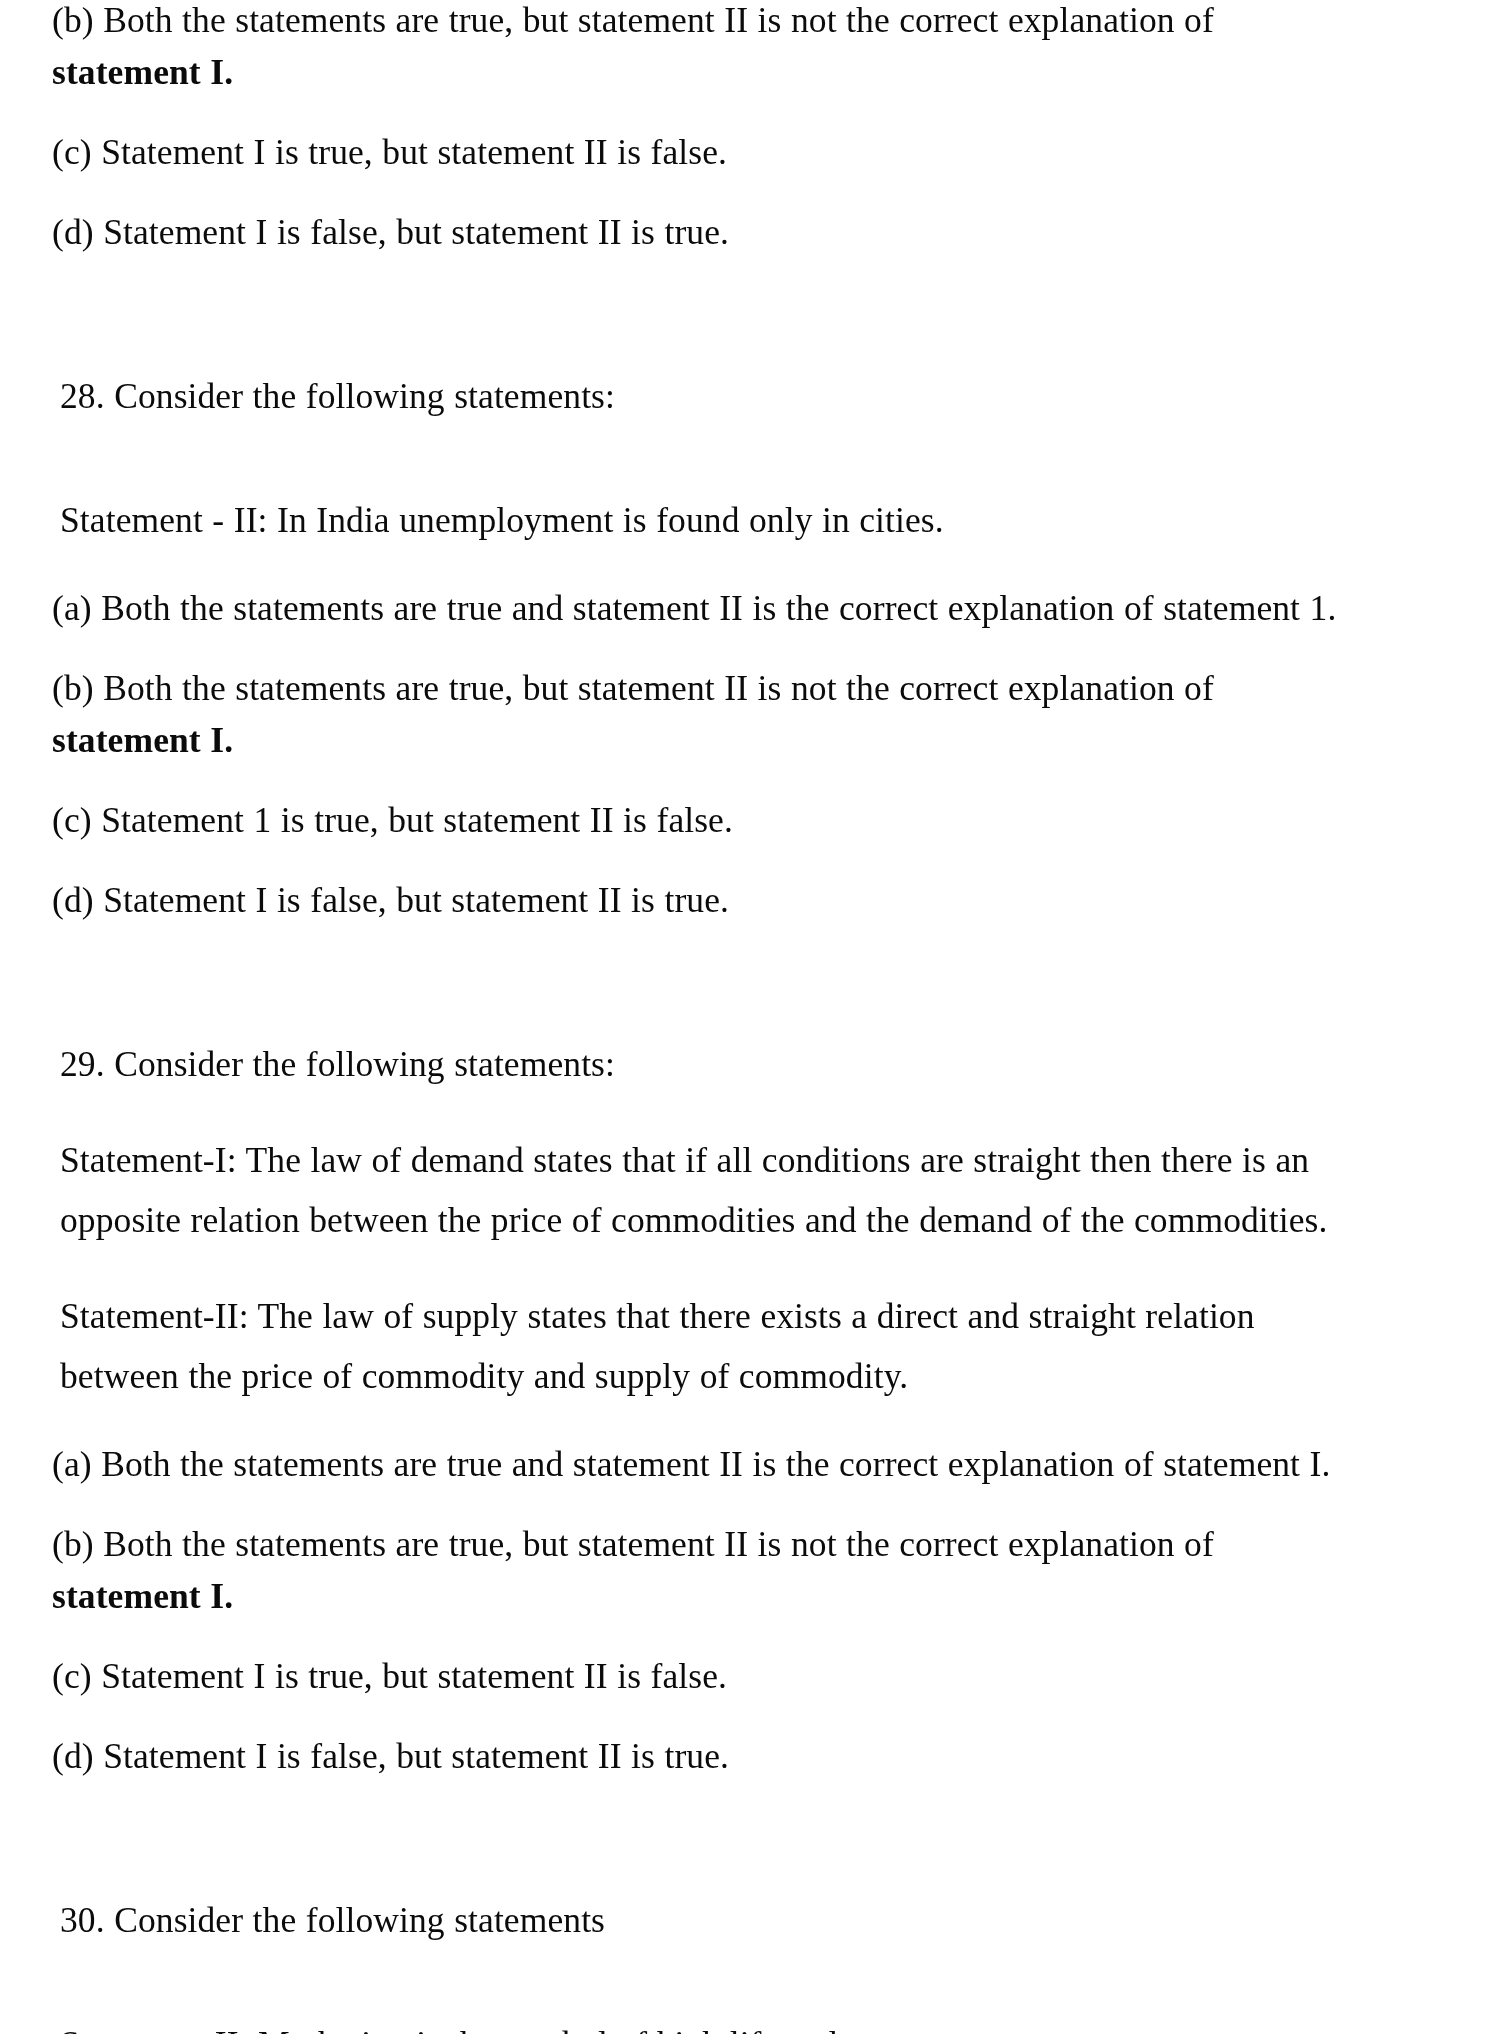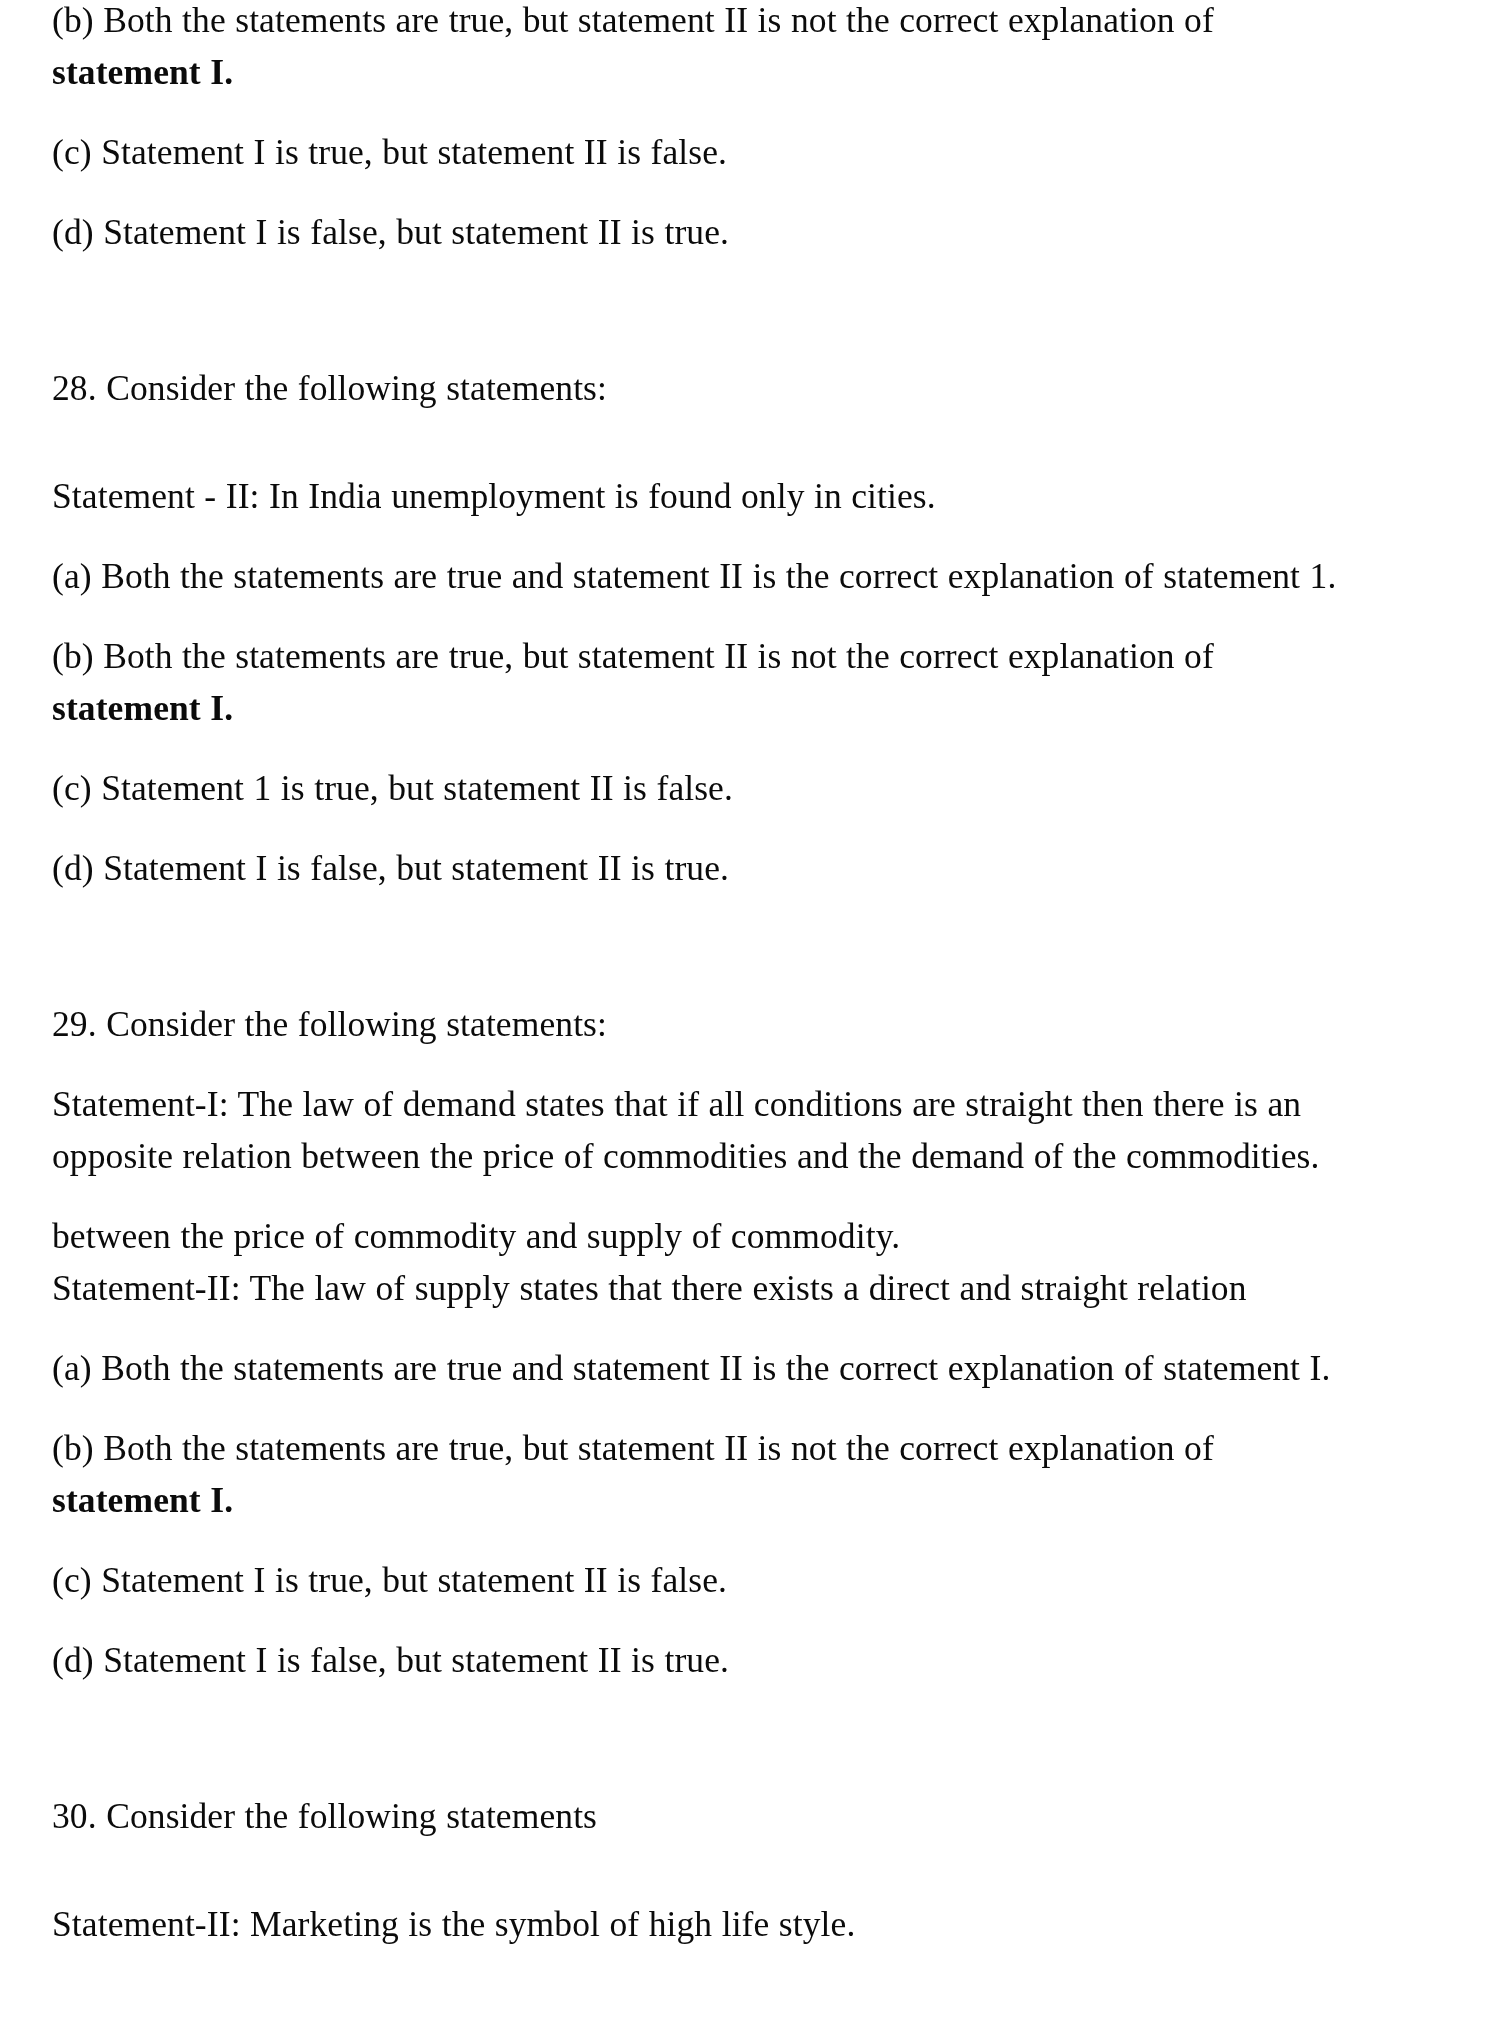--- a/index.html
+++ b/index.html
@@ -21,21 +21,21 @@
     height: 2034px;
     box-sizing: border-box;
     padding: 0 58px 0 52px;
     overflow: hidden;
   }
   
   .para {
     font-size: 35.5px;
     line-height: 52px;
     letter-spacing: 0.1px;
-    margin: 0;
+    margin: 8px;
     text-align: left;
     word-spacing: 0.5px;
   }
   
   .gap-sm { height: 28px; }
   .gap-xl { height: 104px; }
 
   .q-block { margin: 0; padding: 0; }
 
   .opt { margin: 0; }
@@ -107,23 +107,23 @@
     <p class="para">29. Consider the following statements:</p>
 
     <div class="gap-sm"></div>
 
     <p class="para">Statement-I: The law of demand states that if all conditions are straight then there is an</p>
 
     <p class="para">opposite relation between the price of commodities and the demand of the commodities.</p>
 
     <div class="gap-sm"></div>
 
+    <p class="para">Statement-II: The law of supply states that there exists a direct and straight relation</p>
+
     <p class="para">between the price of commodity and supply of commodity.</p>
-
-    <p class="para">Statement-II: The law of supply states that there exists a direct and straight relation</p>
 
     <div class="gap-sm"></div>
 
     <p class="para opt">(a) Both the statements are true and statement II is the correct explanation of statement I.</p>
 
     <div class="gap-sm"></div>
 
     <p class="para opt">(b) Both the statements are true, but statement II is not the correct explanation of</p>
 
     <p class="para cont">statement I.</p>

